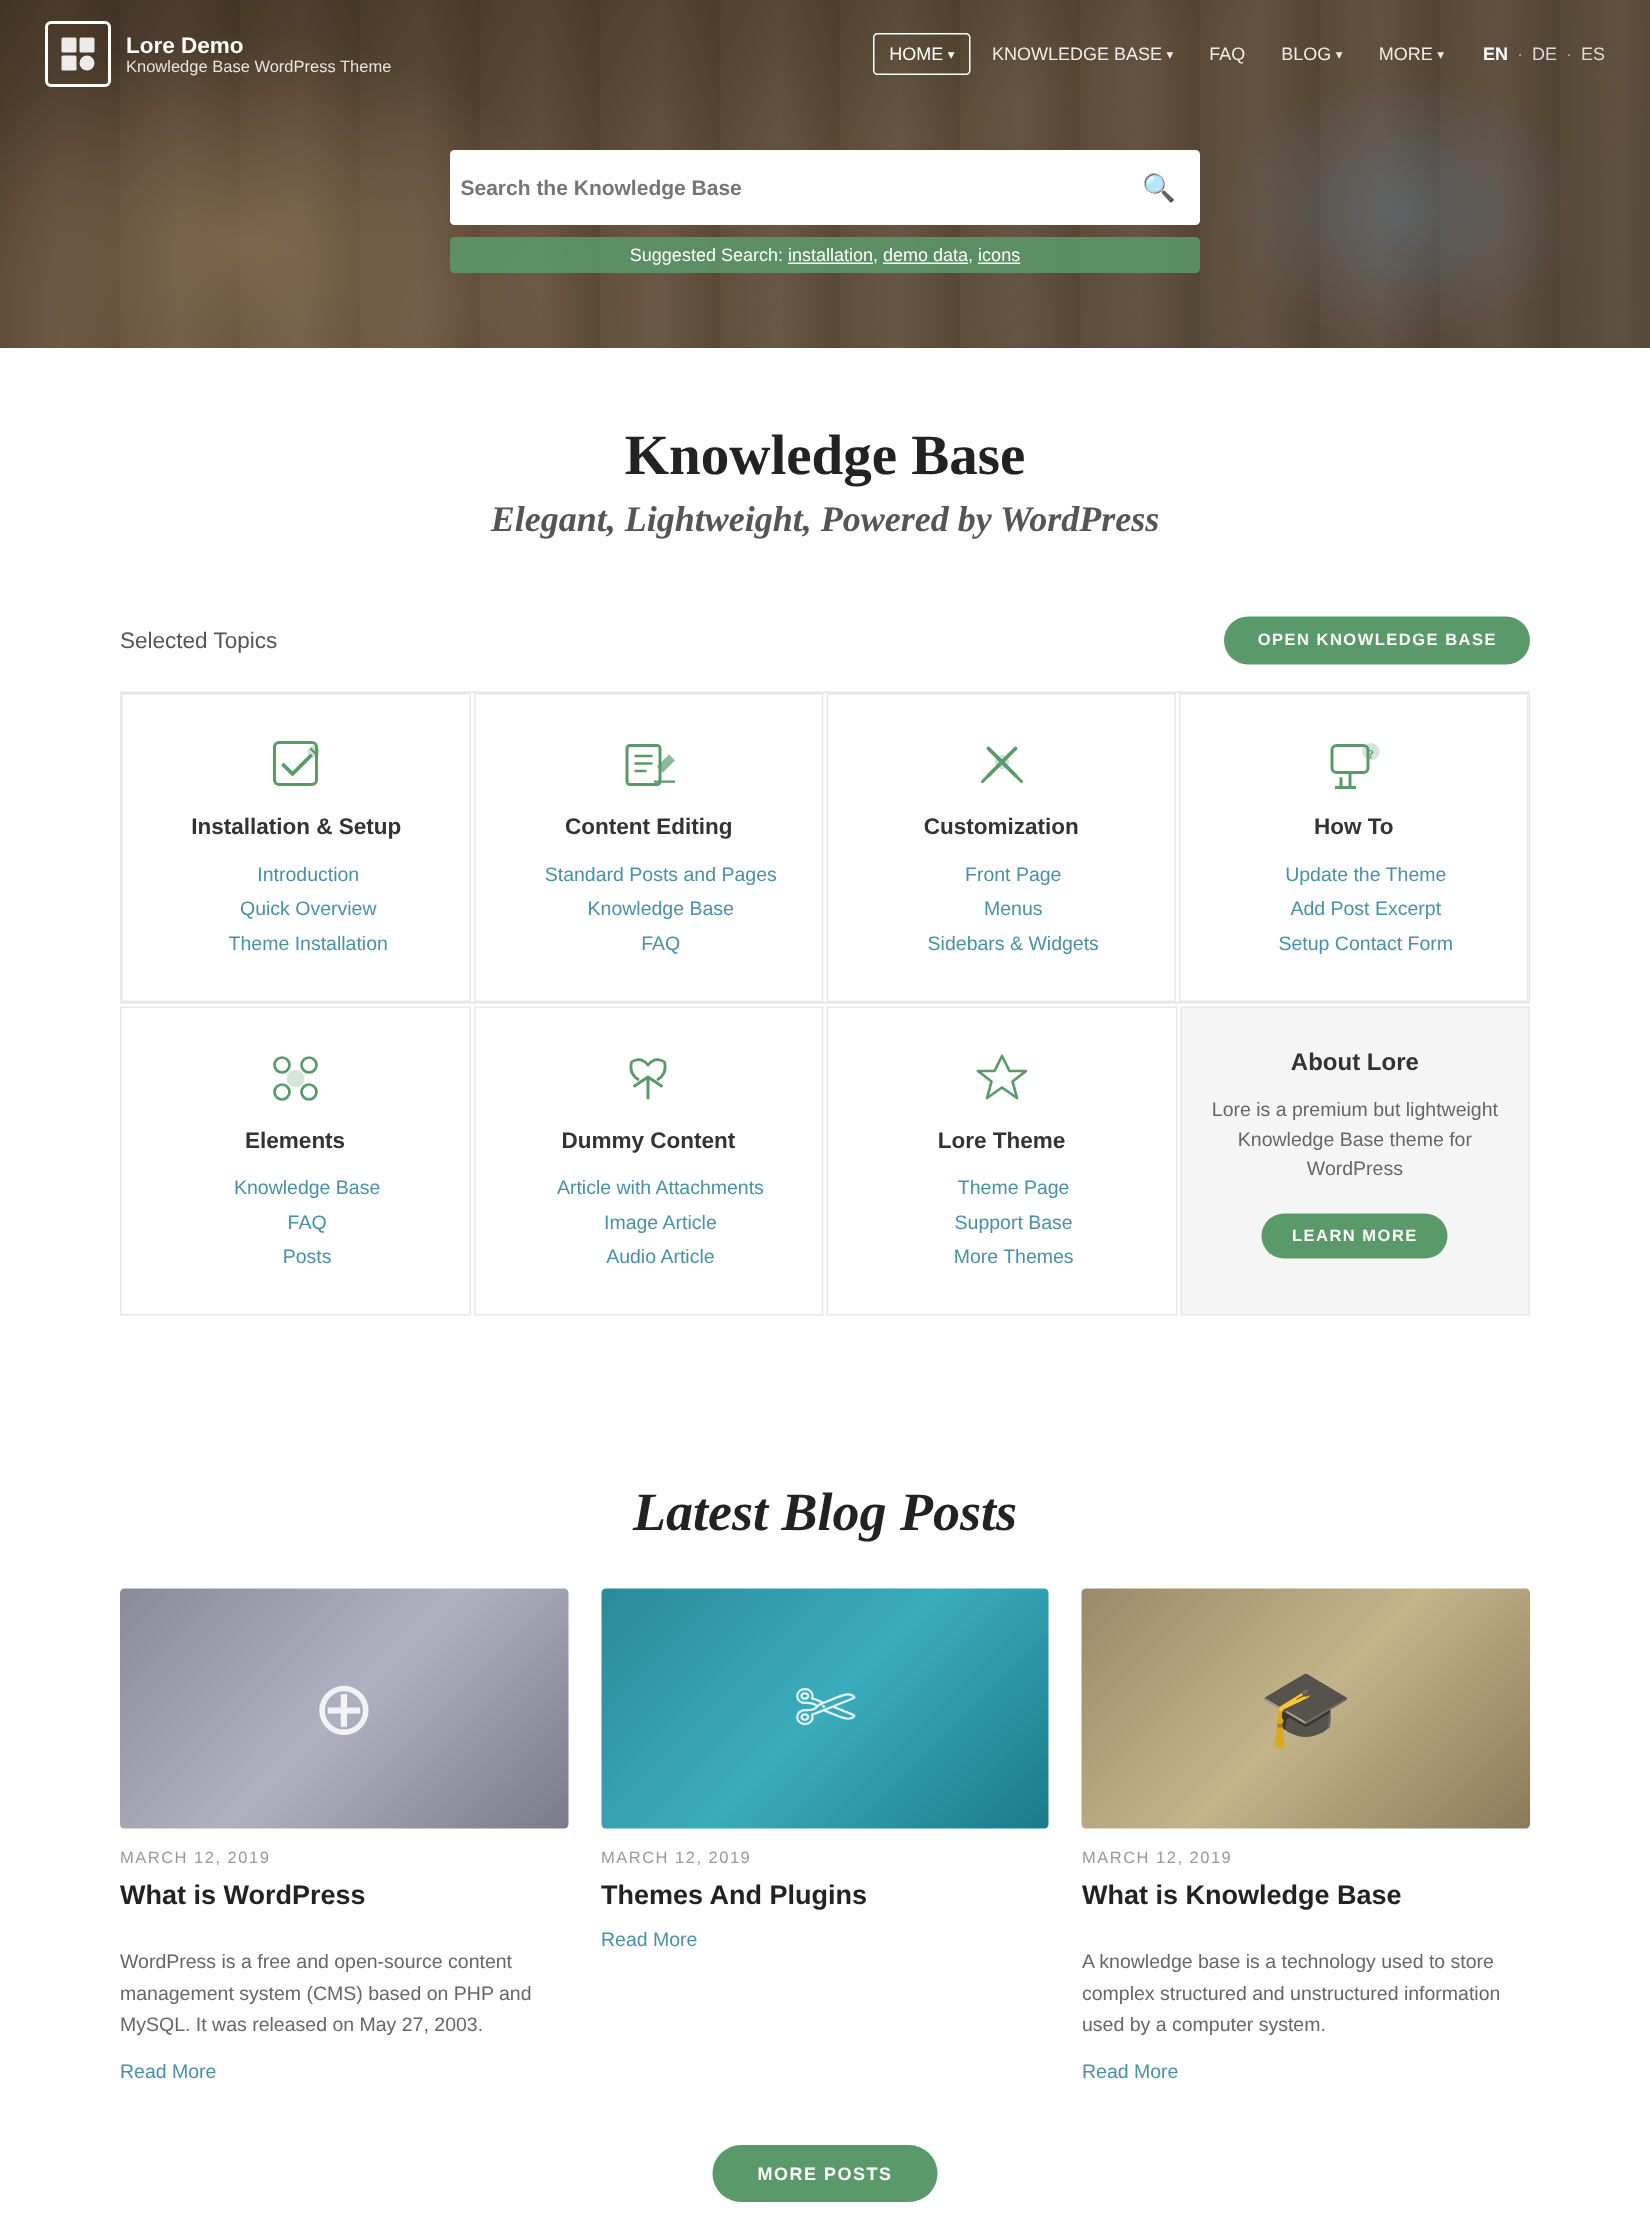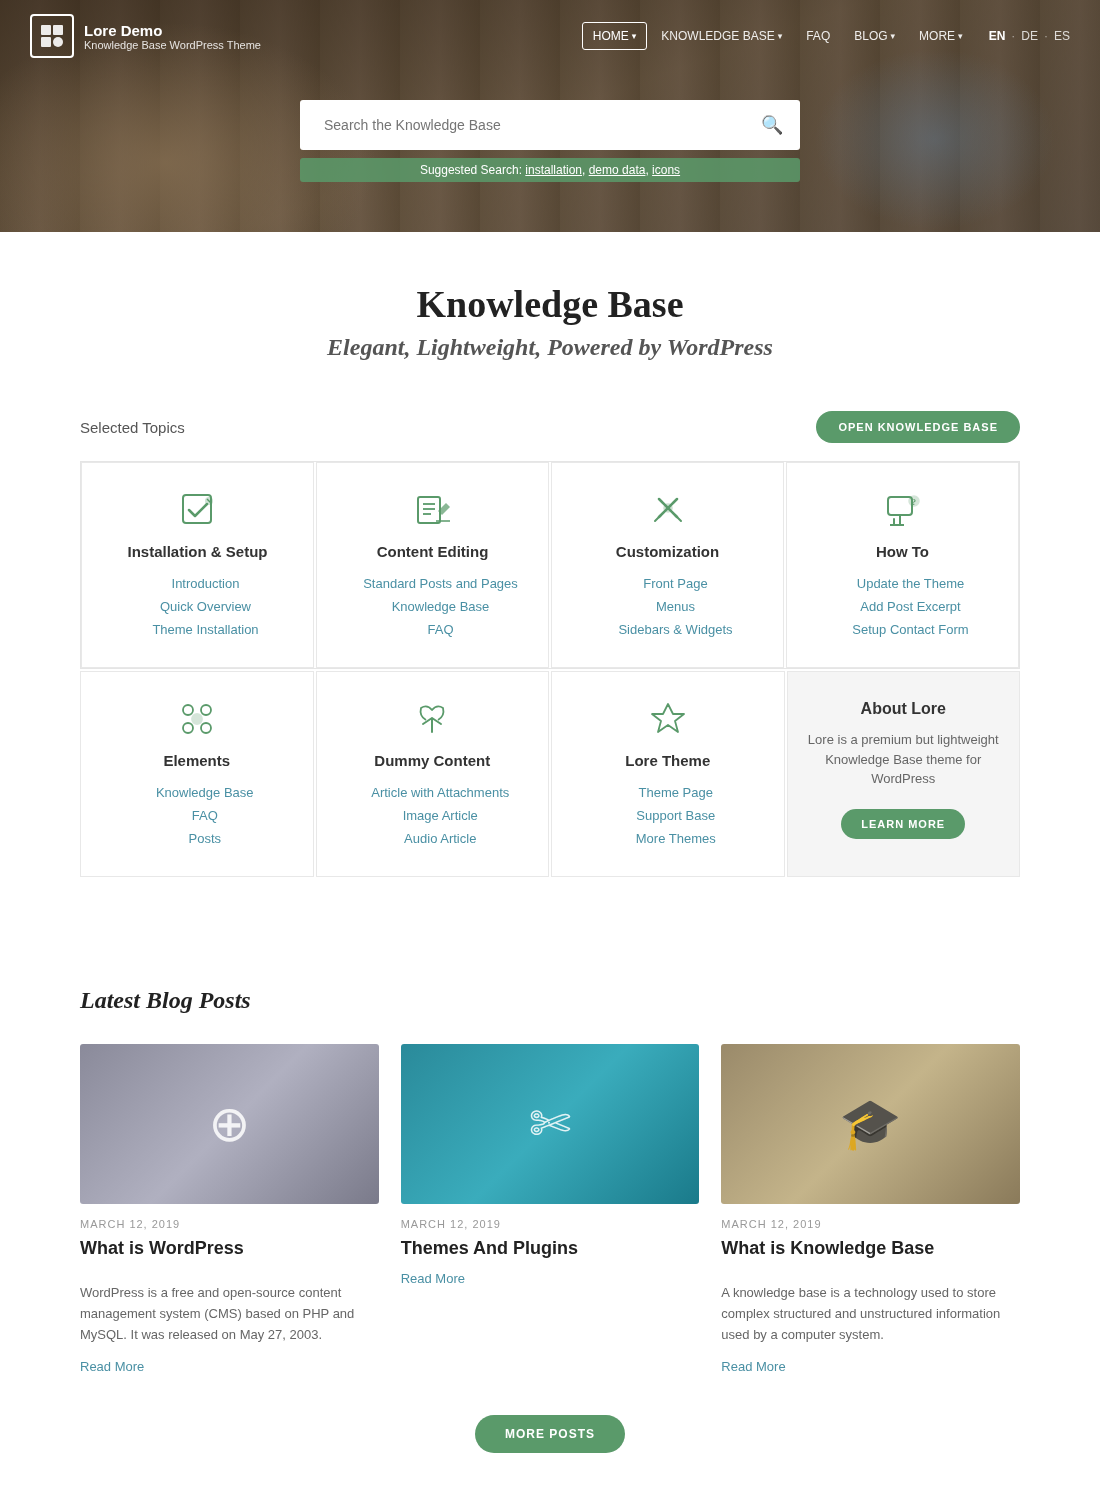--- a/index.html
+++ b/index.html
@@ -106,24 +106,25 @@
       display: flex;
       align-items: center;
       background: #fff;
       border-radius: 3px;
       overflow: hidden;
     }
     .search-input {
       flex: 1;
       border: none;
       outline: none;
-      padding: 14px 24px;
+      padding: 14px 7px;
       font-size: 14px;
       color: #15803d;
       font-family: Arial, sans-serif;
+      font-weight: bold;
     }
     .search-btn {
       background: none;
       border: none;
       padding: 14px 16px;
       cursor: pointer;
       color: #5a9a6a;
       font-size: 18px;
     }
     .suggested-search {
@@ -265,22 +266,22 @@
       font-family: Arial, sans-serif;
       text-transform: uppercase;
     }
 
     
     .blog-section {
       padding: 50px 80px 60px;
       background: #fff;
     }
     .blog-title {
-      text-align: left;
-      font-size: 24px;
+      text-align: center;
+      font-size: 36px;
       font-weight: bold;
       color: #222;
       margin-bottom: 30px;
       font-family: Georgia, serif;
       font-style: italic;
     }
     .blog-grid {
       display: grid;
       grid-template-columns: repeat(3, 1fr);
       gap: 22px;

